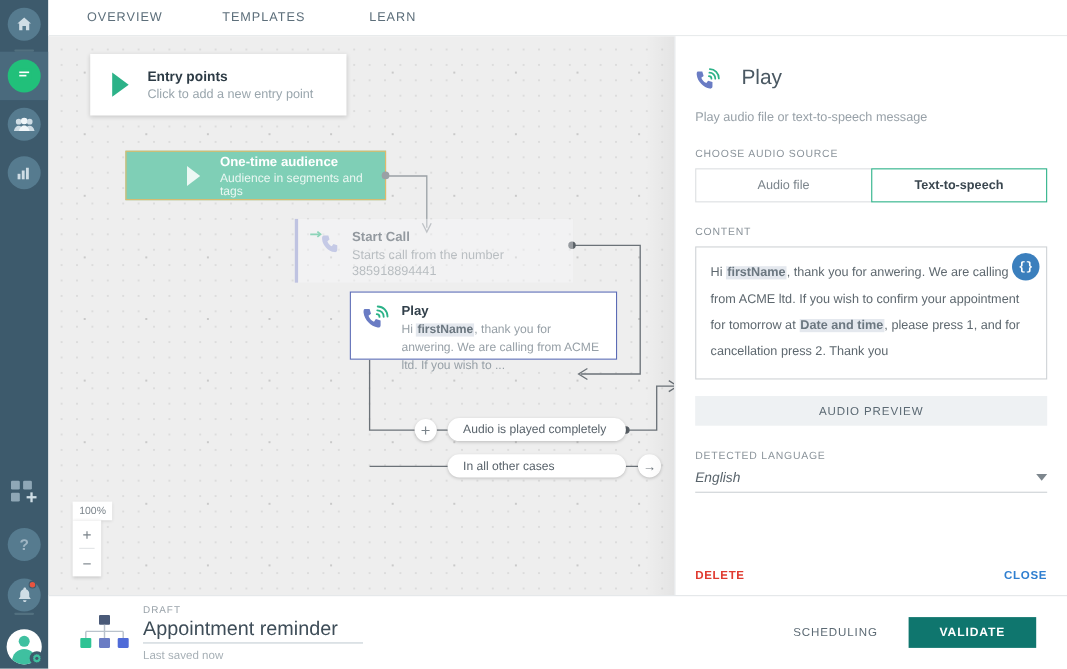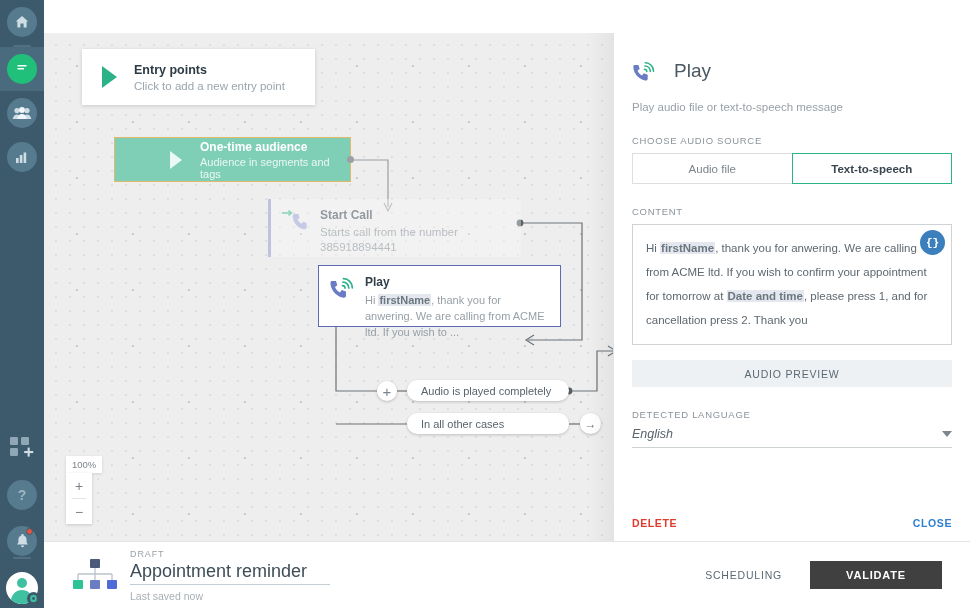--- a/index.html
+++ b/index.html
@@ -249,21 +249,21 @@
     font-size: 18px; color: #3e4d58; margin-top: 2px;
     border-bottom: 1px solid #c3cdd4; width: 200px; padding-bottom: 2px;
   }
   .bb-saved { font-size: 10.5px; color: #a7b0b6; margin-top: 5px; }
   .bb-right { margin-left: auto; display: flex; align-items: center; }
   .btn-sched {
     font-size: 10.5px; letter-spacing: 0.8px; color: #5b6973; cursor: pointer;
   }
   .btn-validate {
     margin-left: 28px; margin-right: 28px;
-    width: 132px; height: 28px; background: #404040; color: #fff;
+    width: 116px; height: 28px; background: #0f766e; color: #fff;
     display: flex; align-items: center; justify-content: center;
     font-size: 11px; font-weight: bold; letter-spacing: 0.8px; cursor: pointer;
   }
   svg { display: block; }
 </style>
 </head>
 <body>
 
 <div class="app">
 
@@ -350,20 +350,25 @@
         <div class="gear-badge">
           <svg width="9" height="9" viewBox="0 0 10 10">
               <path d="M5 0.6 L6 1.4 L7.2 1.1 L7.6 2.3 L8.7 2.9 L8.3 4.1 L9 5 L8.3 5.9 L8.7 7.1 L7.6 7.7 L7.2 8.9 L6 8.6 L5 9.4 L4 8.6 L2.8 8.9 L2.4 7.7 L1.3 7.1 L1.7 5.9 L1 5 L1.7 4.1 L1.3 2.9 L2.4 2.3 L2.8 1.1 L4 1.4 Z" fill="#3fc0a0"></path>
               <circle cx="5" cy="5" r="1.6" fill="#3d5a6c"></circle>
             </svg>
         </div>
       </div>
     </div>
   </div>
 
+  <div class="topnav">
+    <div class="navtab t1">OVERVIEW</div>
+    <div class="navtab t2">TEMPLATES</div>
+    <div class="navtab t3">LEARN</div>
+  </div>
 
   <div class="canvas">
 
     <svg width="569" height="508" style="position:absolute;left:0;top:0;">
 
       <path d="M307 127 H344 V174" stroke="#9aa0a5" stroke-width="1.2" fill="none"></path>
       <path d="M340 170 L344 178 L348 170" stroke="#9aa0a5" stroke-width="1.2" fill="none"></path>
 
       <path d="M476 190 H538 V307 H484" stroke="#6b7278" stroke-width="1.2" fill="none"></path>
       <path d="M490 302 L482 307 L490 312" stroke="#6b7278" stroke-width="1.2" fill="none"></path>

